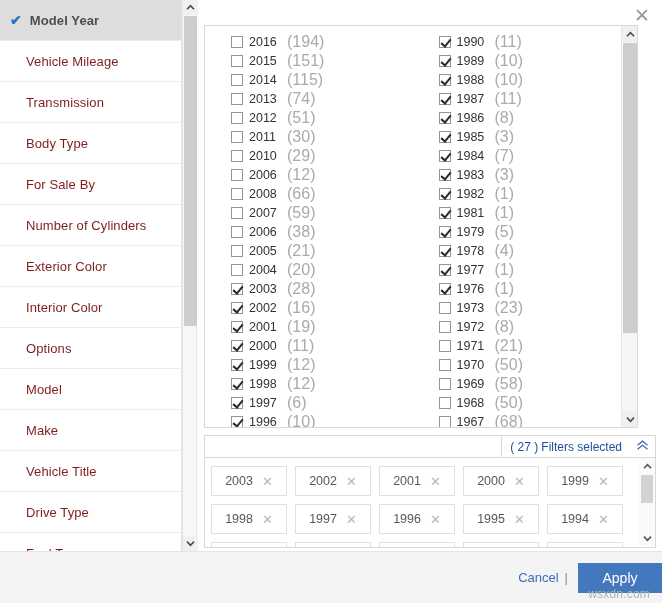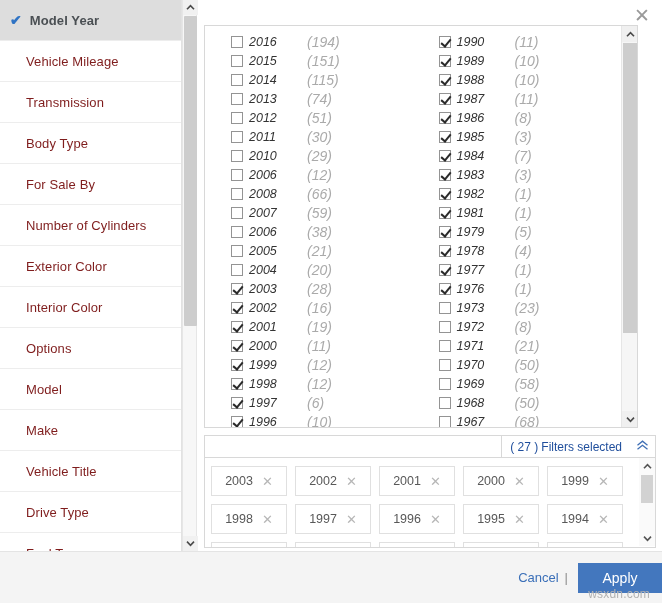--- a/index.html
+++ b/index.html
@@ -94,21 +94,20 @@
     position: absolute; left: 5px; top: 25px;
     width: 434px; height: 403px;
     border: 1px solid #d8d8d8;
     background: #ffffff;
     overflow: hidden;
   }
   #years-cols {
     position: absolute; left: 0; top: 6px;
     width: 415px;
     display: flex;
-    font-style: italic;
   }
   .year-col { width: 50%; padding-left: 26px; }
   .year-row {
     height: 19px;
     display: flex; align-items: center;
     font-size: 12.5px;
     color: #3b3b3b;
     white-space: nowrap;
   }
   .cb {
@@ -123,21 +122,21 @@
   .cb.checked::after {
     content: "";
     position: absolute;
     left: 3px; top: 0px;
     width: 4px; height: 8px;
     border: solid #2a2a2a;
     border-width: 0 2px 2px 0;
     transform: rotate(40deg);
   }
   .yr-label { min-width: 34px; color: #333333; }
-  .yr-count { color: #aaaaaa; font-size: 14px; margin-left: 24px; }
+  .yr-count { color: #aaaaaa; font-size: 16px; margin-left: 4px; }
 
   
   #years-scroll {
     position: absolute; right: 0; top: 0;
     width: 16px; height: 401px;
     background: #f6f6f6;
     border-left: 1px solid #e6e6e6;
   }
   #years-scroll .arrow {
     position: absolute; left: 0; width: 16px; height: 16px;

